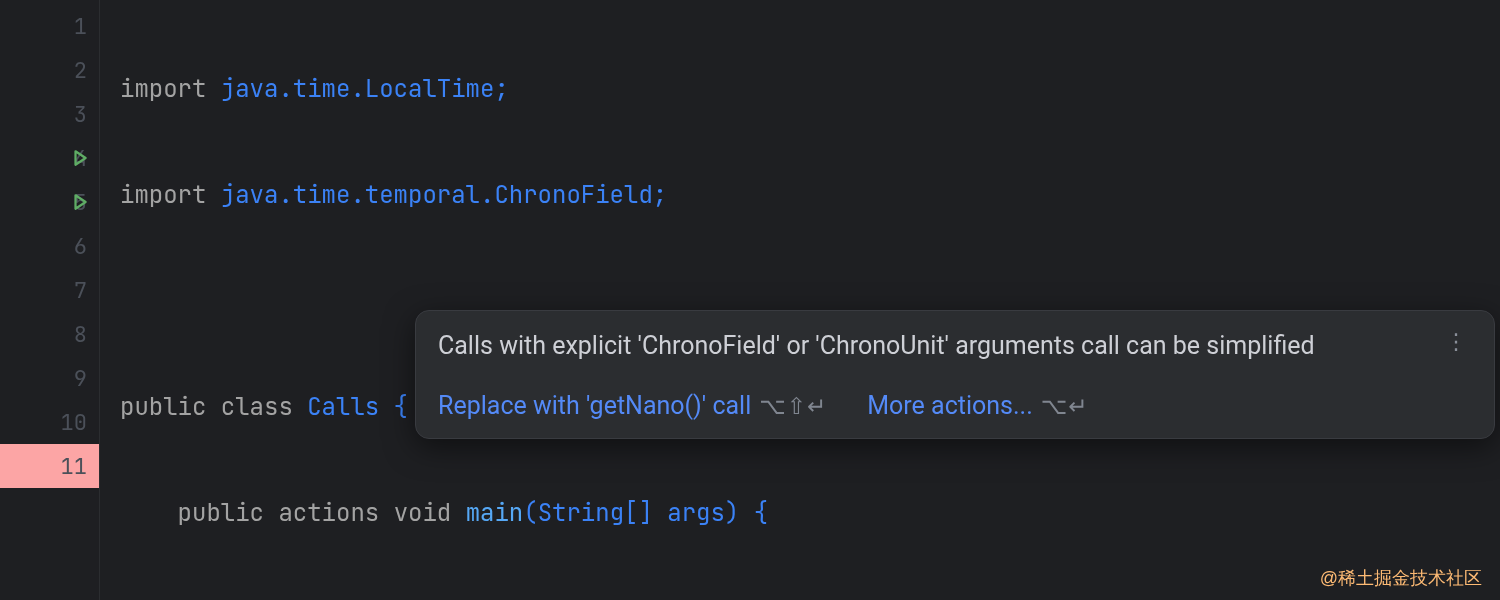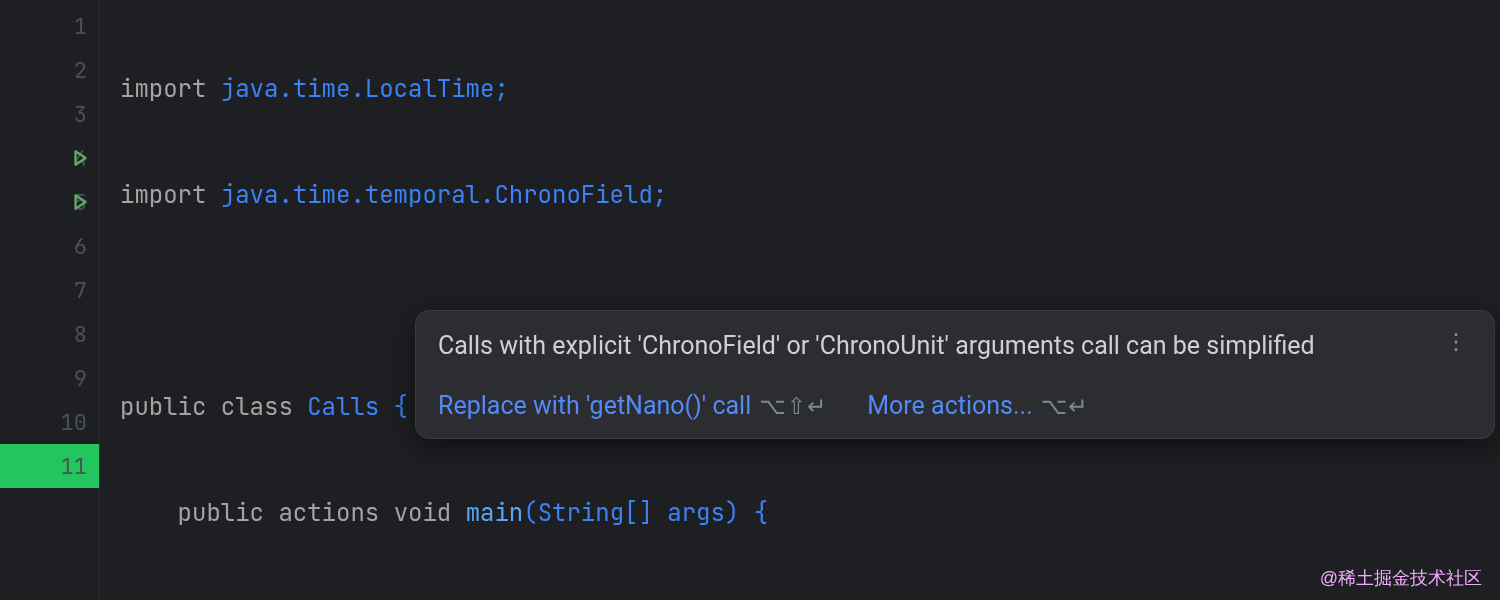--- a/index.html
+++ b/index.html
@@ -49,21 +49,21 @@
     white-space: pre;
   }
   .code-row {
     height: 44px;
     display: flex;
     align-items: center;
   }
   .kw { color: #a3a3a3; }
   .fn { color: #56a8f5; }
   .plain { color: #3b82f6; }
-  .highlight-line { background: #22c55e; }
+  .highlight-line { background: #fca5a5; }
 
   .popup {
     position: absolute;
     top: 310px;
     left: 415px;
     width: 1080px;
     background: #2b2d30;
     border: 1px solid #393b40;
     border-radius: 14px;
     box-shadow: 0 8px 30px rgba(0,0,0,.5);
@@ -89,21 +89,21 @@
     gap: 40px;
   }
   .action-link { color: #548af7; cursor: pointer; }
   .shortcut { color: #808690; font-size: 23px; margin-left: 8px; letter-spacing: 1px; }
   .action-group { display: flex; align-items: baseline; }
 
   .watermark {
     position: absolute;
     right: 18px;
     bottom: 10px;
-    color: #f0abfc;
+    color: #fdba74;
     font-family: -apple-system, sans-serif;
     font-size: 18px;
   }
 </style>
 </head>
 <body>
 
 <div class="editor">
   <div class="gutter">
     <div class="gutter-row">

